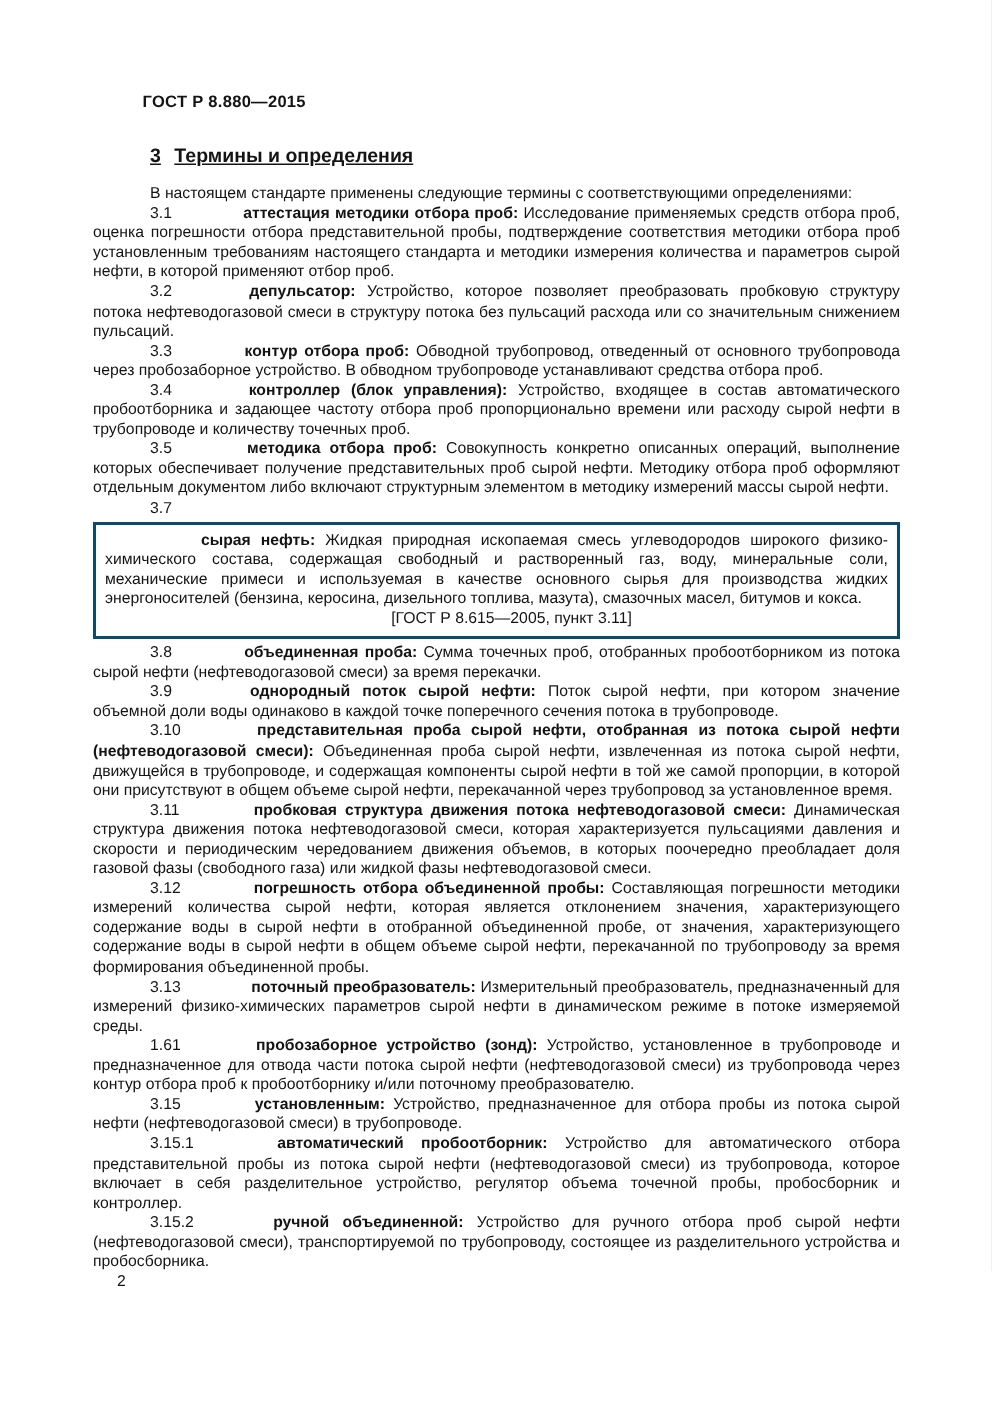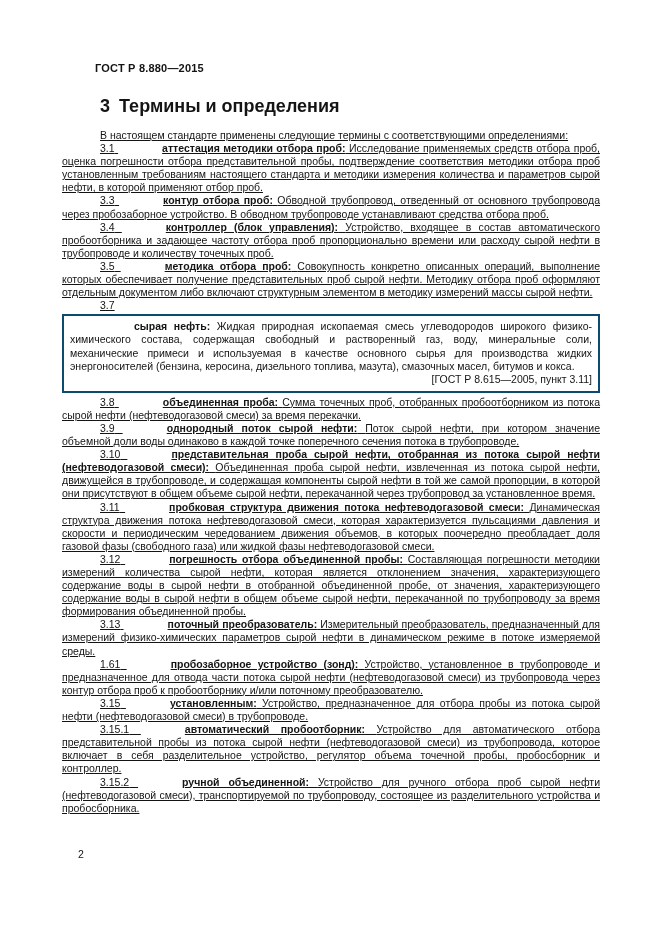--- a/index.html
+++ b/index.html
@@ -20,68 +20,69 @@
     width: 538px;
   }
   .running-header {
     font-weight: bold;
     font-size: 11px;
     margin: 0 0 0 13px;
     letter-spacing: 0.2px;
     padding-left: 20px;
   }
   .section-title {
-    font-size: 18px;
+    font-size: 13px;
     font-weight: bold;
     margin: 22px 0 12px 0;
     text-indent: 38px;
+    text-decoration: underline;
   }
   .section-title .sec-num { margin-right: 9px; }
   .body-p {
     font-size: 10.5px;
     line-height: 13.1px;
     text-align: justify;
     text-indent: 38px;
     margin: 0;
-    text-decoration: underline;
   }
   .term-name { font-weight: bold; margin-left: 44px; }
   .term-box {
     border: 2px solid #0c4a6e;
     margin: 2px 0 3px 0;
     padding: 4px 6px 5px 6px;
   }
   .box-p {
     font-size: 10.5px;
     line-height: 13.1px;
     text-align: justify;
     text-indent: 20px;
     margin: 0;
   }
-  .box-source { text-align: right; }
+  .box-source { text-align: center; }
   .page-number {
     position: absolute;
     left: 78px;
     top: 848px;
     font-size: 10.5px;
   }
 </style>
 </head>
 <body>
 
 <div class="page">
   <div class="content">
 
     <div class="running-header">ГОСТ Р 8.880—2015</div>
 
     <h1 class="section-title"><span class="sec-num">3</span><span>Термины и определения</span></h1>
 
     <p class="body-p">В настоящем стандарте применены следующие термины с соответствующими определениями:</p>
 
     <p class="body-p"><span>3.1</span> <span class="term-name">аттестация методики отбора проб:</span> <span>Исследование применяемых средств отбора проб, оценка погрешности отбора представительной пробы, подтверждение соответствия методики отбора проб установленным требованиям настоящего стандарта и методики измерения количества и параметров сырой нефти, в которой применяют отбор проб.</span></p>
+    <p class="body-p"><span>3.2</span> <span class="term-name">депульсатор:</span> <span>Устройство, которое позволяет преобразовать пробковую структуру потока нефтеводогазовой смеси в структуру потока без пульсаций расхода или со значительным снижением пульсаций.</span></p>
     <p class="body-p"><span>3.3</span> <span class="term-name">контур отбора проб:</span> <span>Обводной трубопровод, отведенный от основного трубопровода через пробозаборное устройство. В обводном трубопроводе устанавливают средства отбора проб.</span></p>
     <p class="body-p"><span>3.4</span> <span class="term-name">контроллер (блок управления):</span> <span>Устройство, входящее в состав автоматического пробоотборника и задающее частоту отбора проб пропорционально времени или расходу сырой нефти в трубопроводе и количеству точечных проб.</span></p>
     <p class="body-p"><span>3.5</span> <span class="term-name">методика отбора проб:</span> <span>Совокупность конкретно описанных операций, выполнение которых обеспечивает получение представительных проб сырой нефти. Методику отбора проб оформляют отдельным документом либо включают структурным элементом в методику измерений массы сырой нефти.</span></p>
 
     <p class="body-p">3.7</p>
 
     <div class="term-box">
       <p class="box-p"><span class="term-name">сырая нефть:</span> <span>Жидкая природная ископаемая смесь углеводородов широкого физико-химического состава, содержащая свободный и растворенный газ, воду, минеральные соли, механические примеси и используемая в качестве основного сырья для производства жидких энергоносителей (бензина, керосина, дизельного топлива, мазута), смазочных масел, битумов и кокса.</span></p>
       <p class="box-p box-source">[ГОСТ Р 8.615—2005, пункт 3.11]</p>
     </div>

